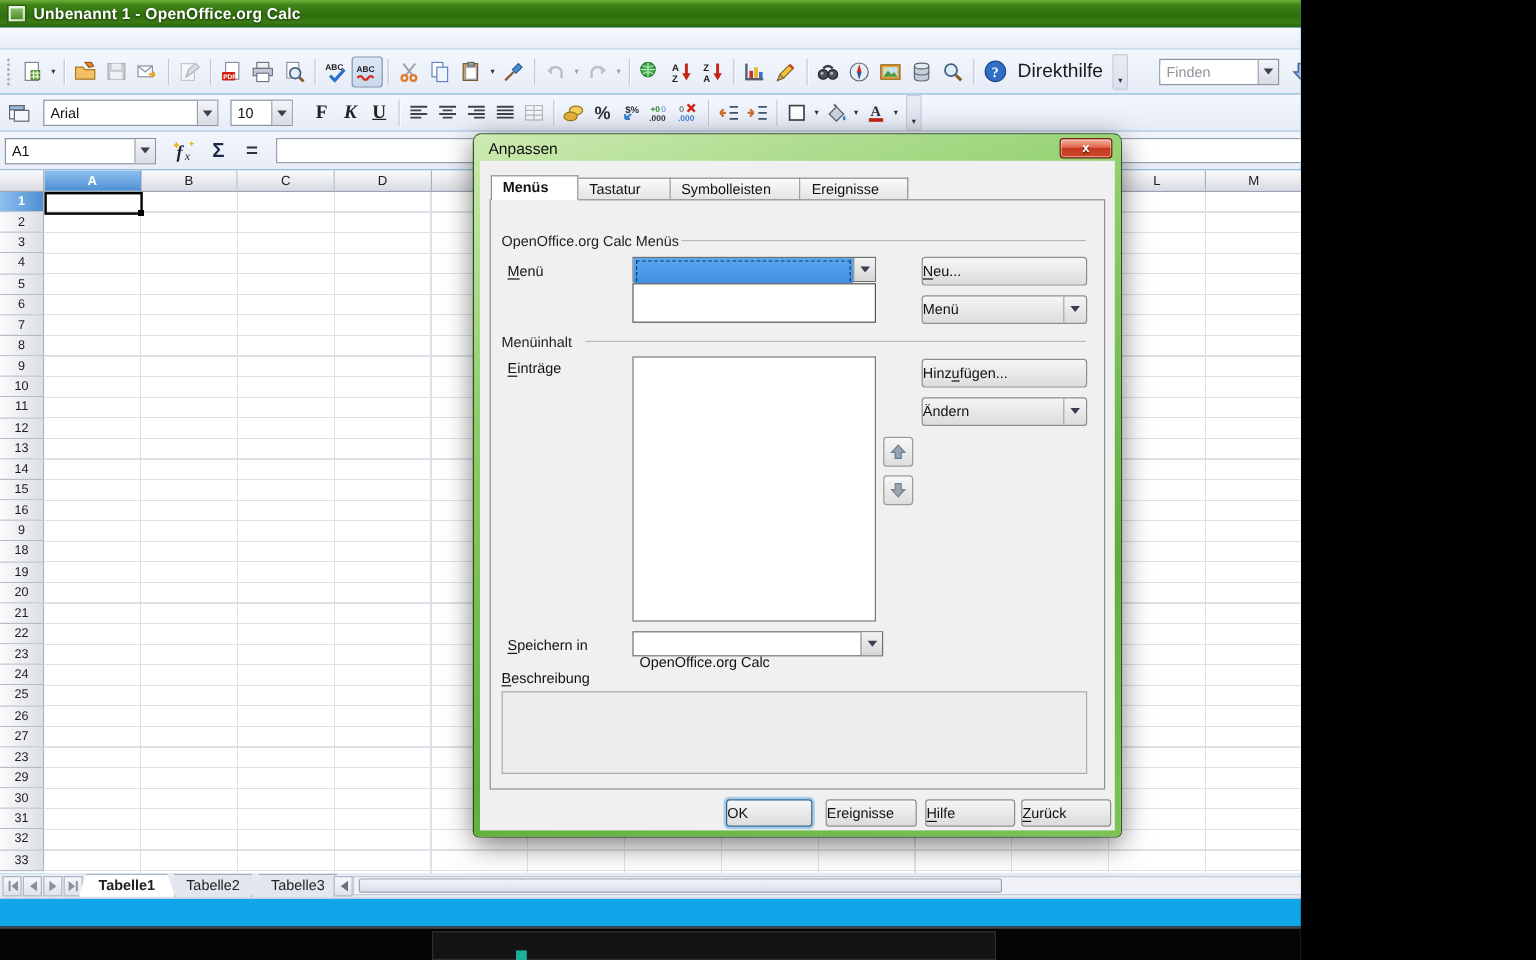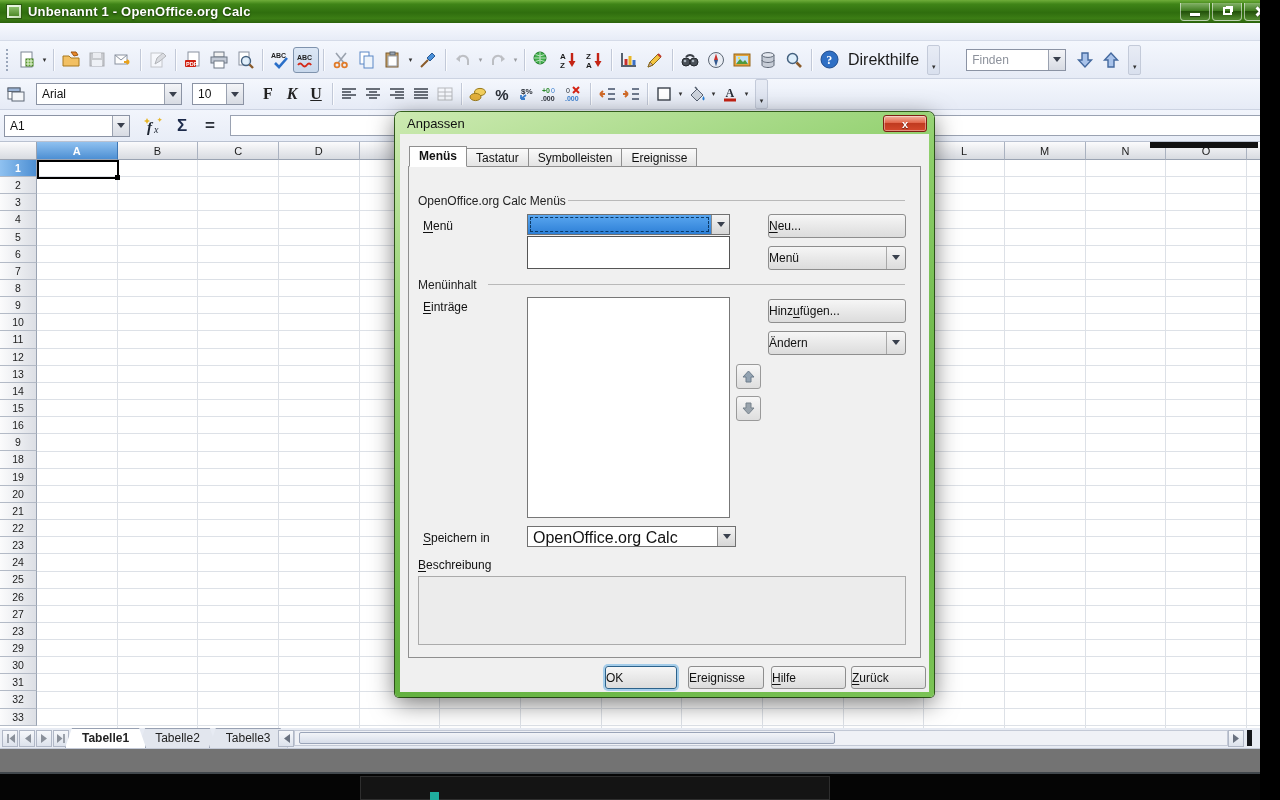--- a/index.html
+++ b/index.html
@@ -1,18 +1,18 @@
 <!DOCTYPE html>
 <html><head>
 <meta charset="utf-8">
 <style>
   * { margin:0; padding:0; box-sizing:border-box; }
   html,body { width:1280px; height:800px; overflow:hidden; }
   body { font-family:"Liberation Sans", sans-serif; font-size:12px; background:#000; }
-  .app { position:relative; width:1260px; height:800px; background:#737373; overflow:hidden; }
+  .app { position:relative; width:1084px; height:800px; background:#0ea5e9; overflow:hidden; }
 
   
   .titlebar { position:absolute; left:0; top:0; width:1280px; height:23px;
     background:linear-gradient(180deg,#6fae3a 0%,#3f8417 18%,#2f6e0e 55%,#3c7d15 80%,#2a620c 100%);
     display:flex; align-items:center; padding:0 6px; }
   .titlebar .apptitle { color:#fff; font-weight:bold; font-size:13px; margin-left:6px;
     text-shadow:0 1px 2px rgba(0,0,0,.6); letter-spacing:.2px; }
   .appicon { width:16px; height:15px; background:linear-gradient(135deg,#e8f4e0 40%,#bcd9a8); border:1px solid #2c5a10; position:relative; }
   .appicon:before { content:""; position:absolute; left:2px; top:2px; right:2px; bottom:2px;
     background:linear-gradient(180deg,#8cbf6a,#4e8a28); }
@@ -134,31 +134,31 @@
     border-radius:6px 6px 4px 4px;
     background:linear-gradient(160deg,#cdeab2 0%,#8ecf6b 30%,#5fae3c 70%,#7cc457 100%);
     box-shadow:0 6px 24px rgba(0,0,0,.55), 0 0 0 1px #3c6f22; }
   .dtitle { position:absolute; left:12px; top:4px; font-size:13px; color:#111; }
   .dclose { position:absolute; right:7px; top:3px; width:44px; height:17px; border-radius:3px;
     border:1px solid #7c1f12; background:linear-gradient(180deg,#f2b5a0,#e2654a 45%,#c03a20 50%,#d4482c);
     box-shadow:inset 0 0 0 1px rgba(255,255,255,.4); color:#fff; font-weight:bold; font-size:11px;
     display:flex; align-items:center; justify-content:center; text-shadow:0 1px 1px rgba(0,0,0,.5); }
   .dbody { position:absolute; left:5px; right:5px; top:22px; bottom:5px; background:#f0f0f0; }
   .dtabs { position:absolute; left:9px; top:13px; display:flex; align-items:flex-end; height:20px; }
-  .dtab { padding:2px 9px 3px 9px; font-size:12px; color:#111; background:linear-gradient(180deg,#fafafa,#e4e4e4);
+  .dtab { padding:2px 24px 3px 9px; font-size:12px; color:#111; background:linear-gradient(180deg,#fafafa,#e4e4e4);
     border:1px solid #8f8f8f; border-left:none; height:19px; }
   .dtab:first-child { border-left:1px solid #8f8f8f; }
   .dtab.active { background:#fff; font-weight:bold; height:21px; border-bottom:1px solid #fff; position:relative; z-index:2; }
   .dpanel { position:absolute; left:8px; top:32px; width:513px; height:492px; border:1px solid #8f8f8f; background:#f0f0f0; }
   .dlegend { position:absolute; font-size:12px; color:#222; background:#f0f0f0; padding-right:6px; }
   .dline { position:absolute; height:1px; background:#b9b9b9; }
   .dlabel { position:absolute; font-size:12px; color:#111; }
   .dlabel u, .dbtn u, .dlegend u { text-underline-offset:2px; }
   .dcombo { position:absolute; height:21px; border:1px solid #707070; background:#fff; display:flex; }
-  .dcombo .dcval { flex:1; font-size:16px; padding:2px 5px; color:#111; }
+  .dcombo .dcval { flex:1; font-size:12px; padding:18px 5px; color:#111; }
   .dcombo .dcbtn { width:18px; border-left:1px solid #8a8a8a;
     background:linear-gradient(180deg,#f4f4f4,#d6d6d6); display:flex; align-items:center; justify-content:center; }
   .bluecombo .dcval { background:linear-gradient(180deg,#5aa7f0,#2d7fd6); outline:1px dashed #0b3a66; outline-offset:-3px; }
   .dlist { position:absolute; background:#fff; border:1px solid #555; }
   .dbtn { position:absolute; height:24px; border:1px solid #8e8e8e; border-radius:3px; font-size:12px; color:#111;
     background:linear-gradient(180deg,#f6f6f6,#eaeaea 45%,#dcdcdc); display:flex; align-items:center; }
   .dbtn .arrowsec { position:absolute; right:0; top:0; bottom:0; width:19px; border-left:1px solid #a8a8a8;
     display:flex; align-items:center; justify-content:center; }
   .dbtn.default { border:1px solid #2c628b; box-shadow:0 0 0 2px #a4cdea; }
   .movebtn { position:absolute; width:25px; height:25px; border:1px solid #9a9a9a; border-radius:3px;

